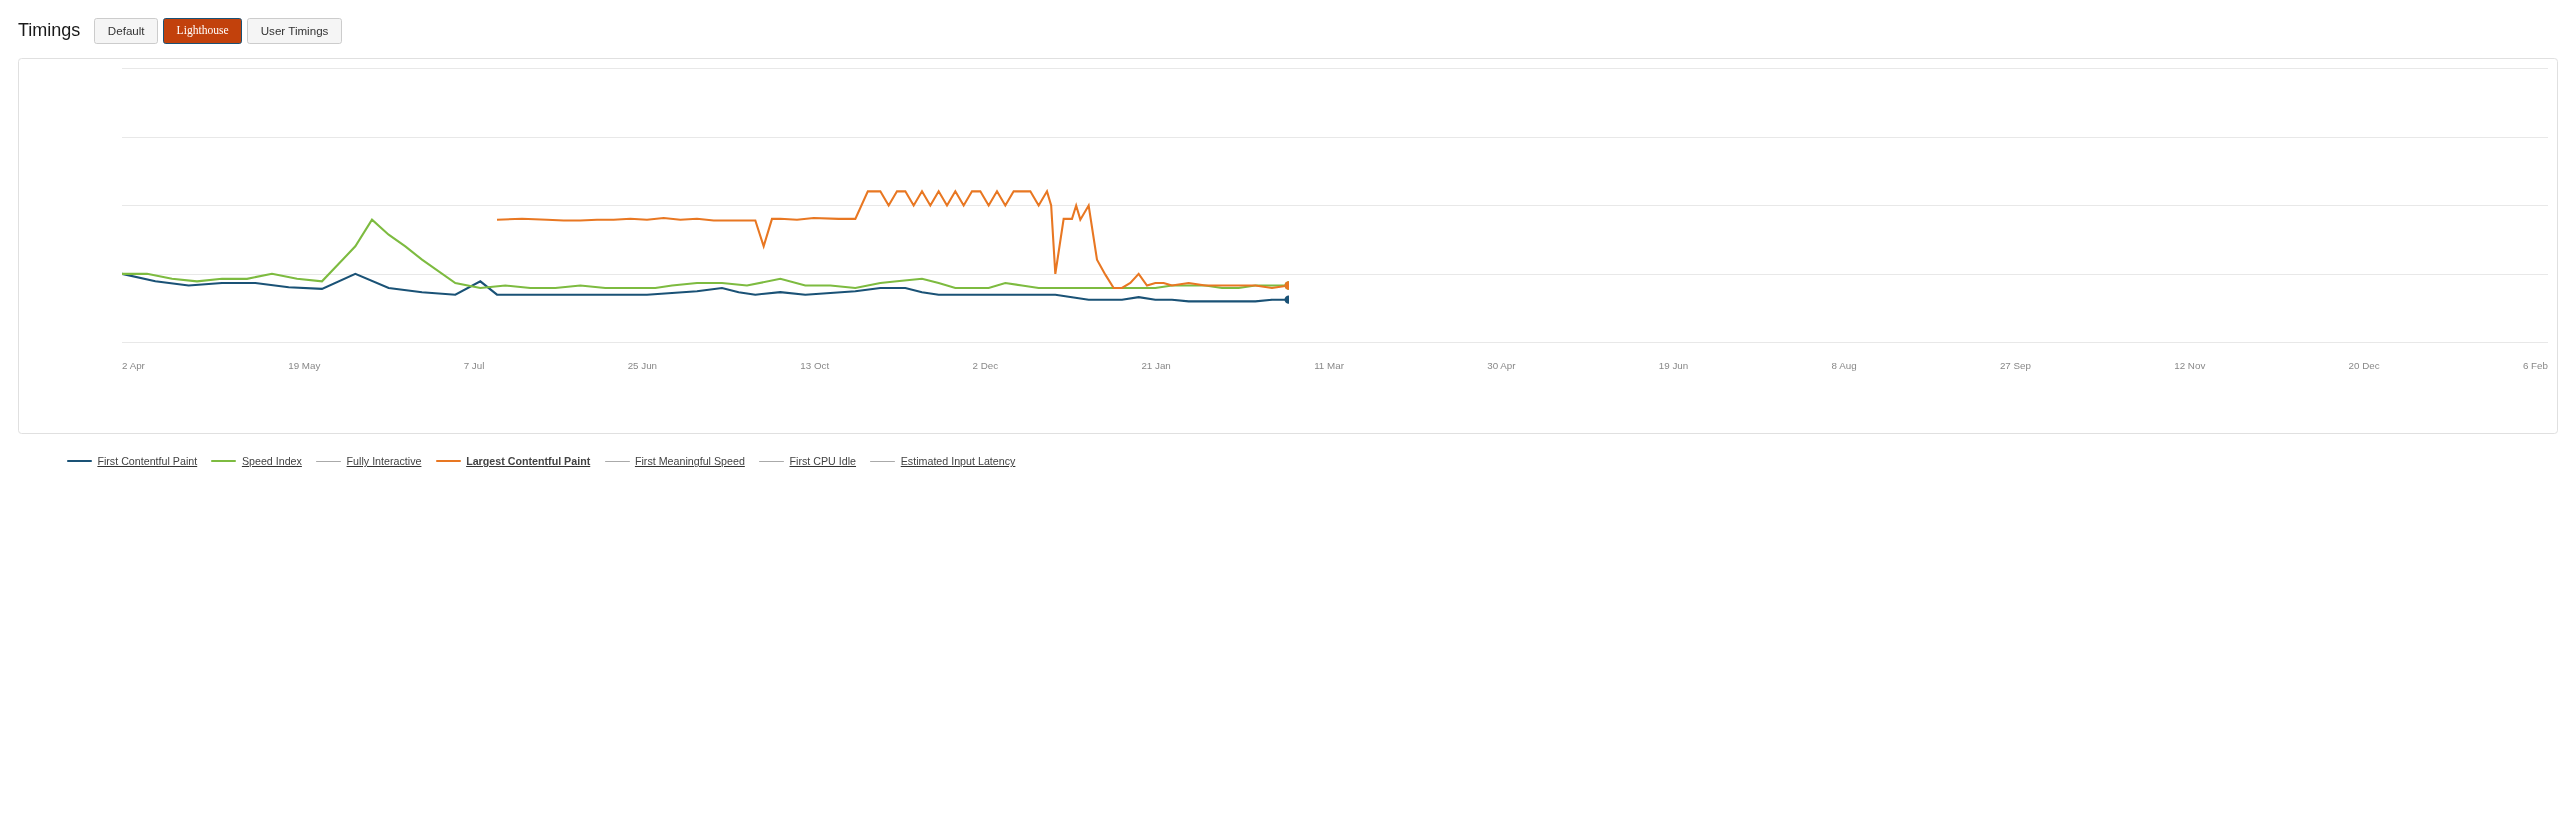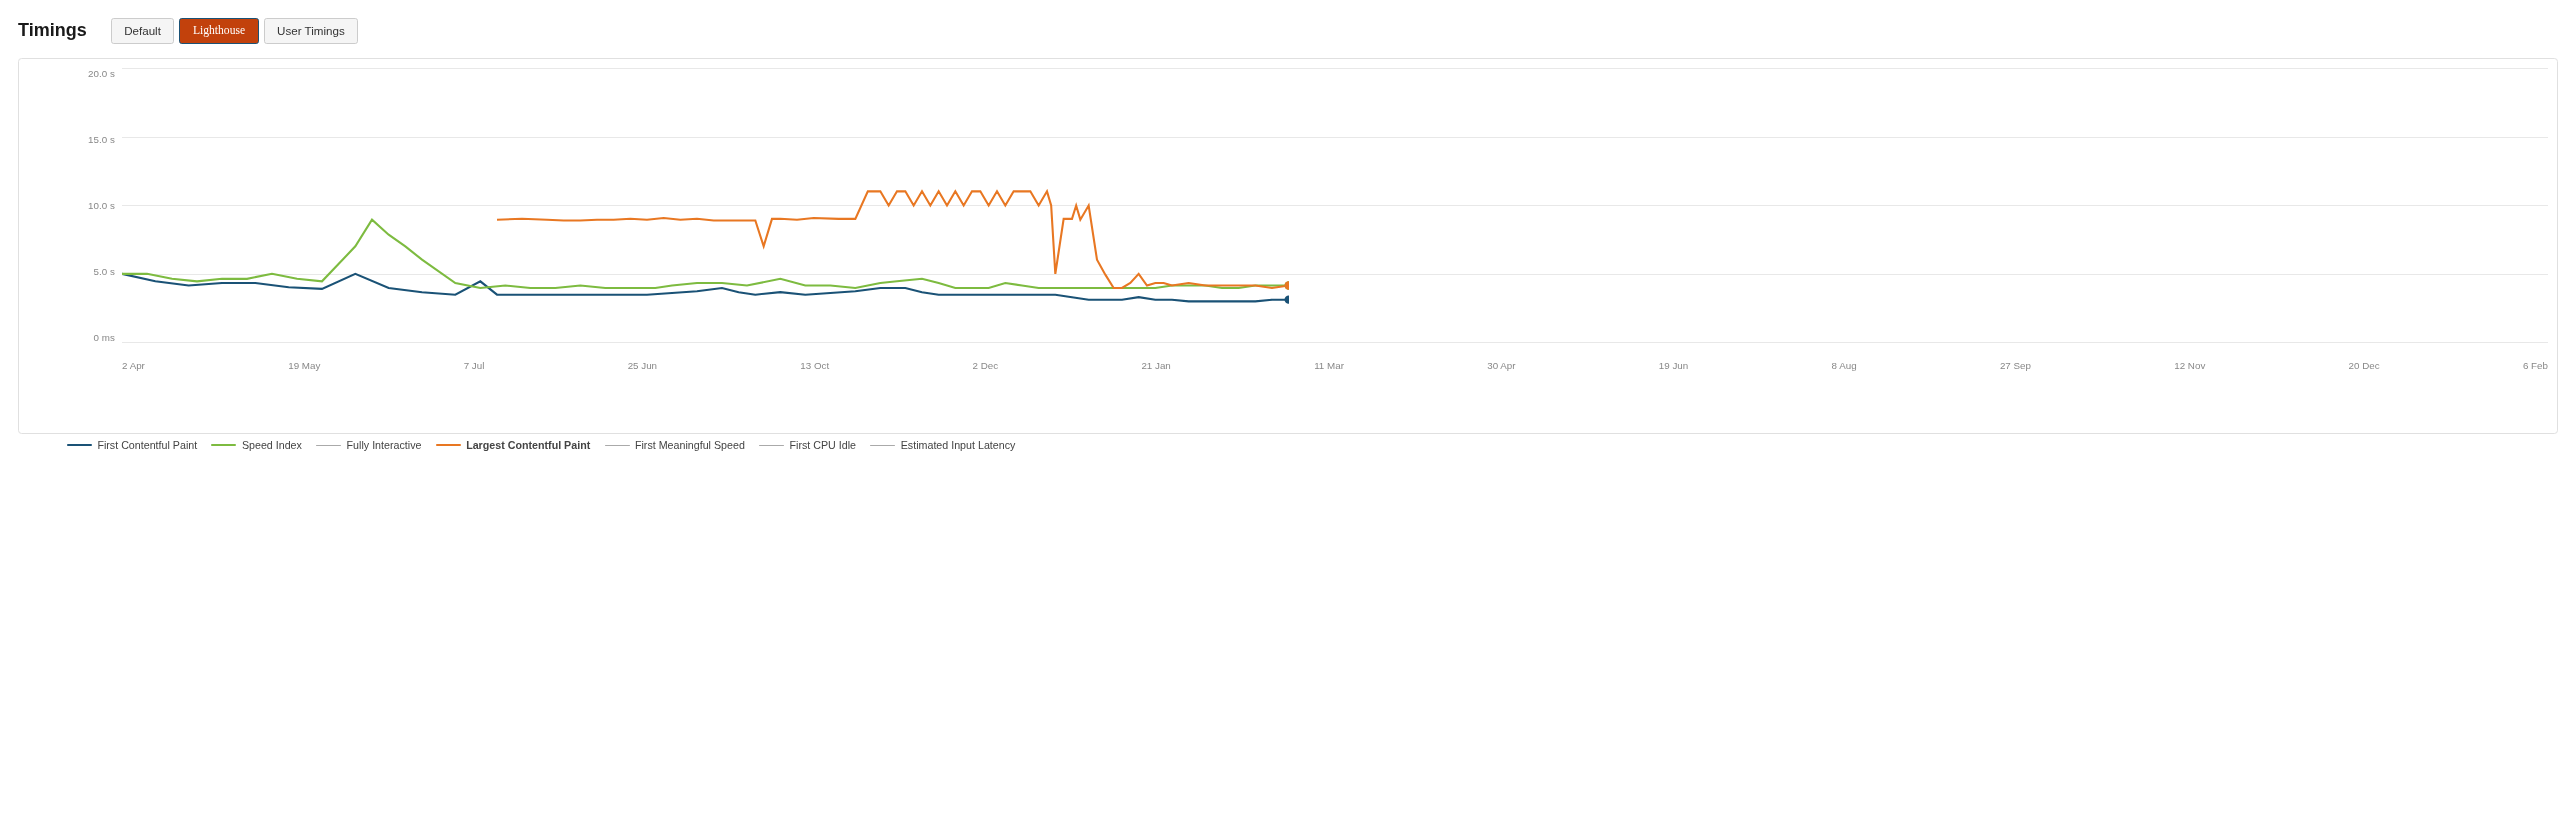--- a/index.html
+++ b/index.html
@@ -12,23 +12,23 @@
 
     .header-row {
       display: flex;
       align-items: center;
       gap: 9px;
       margin-bottom: 14.3px;
     }
 
     .timings-title {
       font-size: 18px;
-      font-weight: 700;
+      font-weight: 400;
       color: #1a1a1a;
-      margin-right: 15px;
+      margin-right: 5px;
     }
 
     .tab-btn {
       padding: 5.4px 12.5px;
       border: 0.9px solid #ccc;
       background: #f5f5f5;
       color: #333;
       font-size: 11.6px;
       cursor: pointer;
       border-radius: 2.7px;
@@ -113,23 +113,24 @@
     .x-label {
       font-size: 9.8px;
       color: #888;
       text-align: center;
     }
 
     .legend {
       display: flex;
       flex-wrap: wrap;
       gap: 5.4px 14.3px;
-      margin-top: 5px;
+      margin-top: 21px;
       align-items: flex-start;
       padding-left: 49px;
+      text-decoration: underline;
     }
 
     .legend-item {
       display: flex;
       align-items: center;
       gap: 5.4px;
       font-size: 10.7px;
       color: #444;
     }
 
@@ -151,27 +152,20 @@
   <div style="display:flex;gap:5px;">
     <button class="tab-btn">Default</button>
     <button class="tab-btn active">Lighthouse</button>
     <button class="tab-btn">User Timings</button>
   </div>
 </div>
 
 <div class="chart-container">
   <div class="chart-area">
 
-    <div class="y-axis">
-      <span class="y-label">20.0 s</span>
-      <span class="y-label">15.0 s</span>
-      <span class="y-label">10.0 s</span>
-      <span class="y-label">5.0 s</span>
-      <span class="y-label">0 ms</span>
-    </div>
 
     <div class="grid-lines">
       <div class="grid-line"></div>
       <div class="grid-line"></div>
       <div class="grid-line"></div>
       <div class="grid-line"></div>
       <div class="grid-line"></div>
     </div>
 
     <svg class="svg-chart" viewBox="0 0 1400 330" preserveAspectRatio="none">

